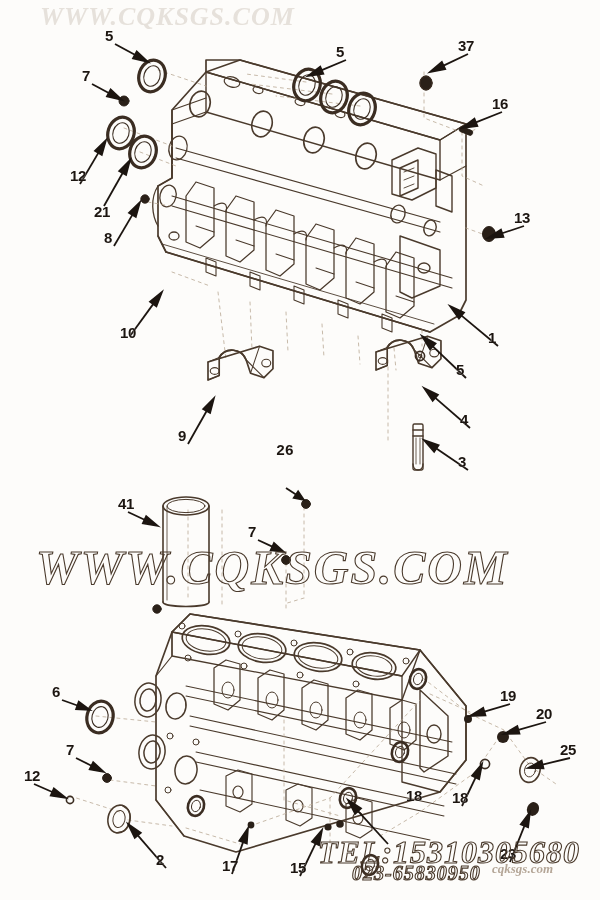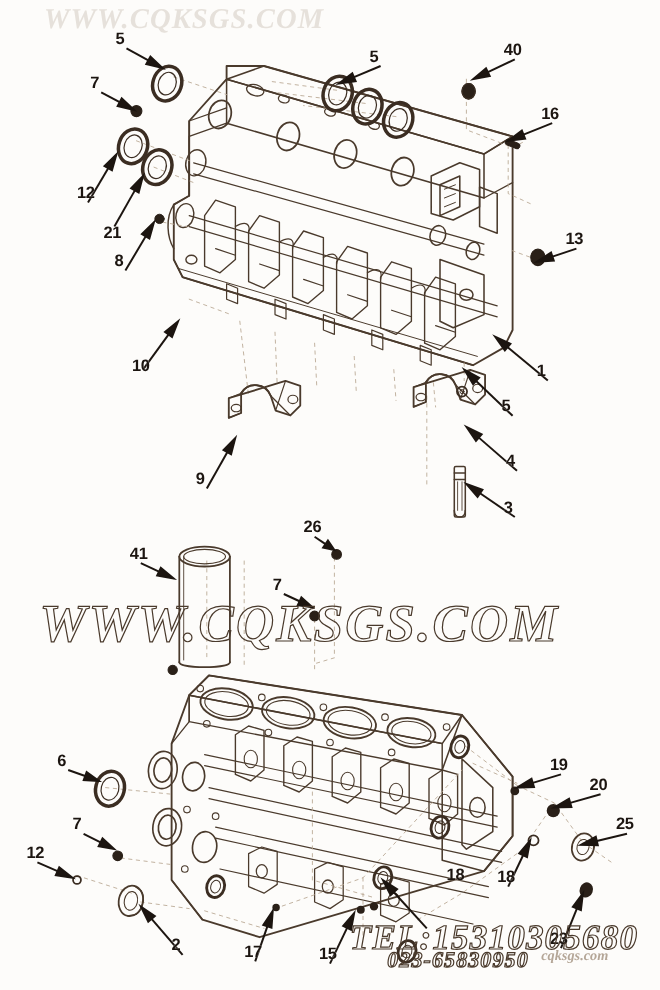--- a/index.html
+++ b/index.html
@@ -462,31 +462,31 @@
       </g>
   </svg>
 
   <div id="labels">
       <div class="callout-num" style="left: 105px; top: 28px;">5</div>
       <div class="callout-num" style="left: 82px; top: 68px;">7</div>
       <div class="callout-num" style="left: 70px; top: 168px;">12</div>
       <div class="callout-num" style="left: 94px; top: 204px;">21</div>
       <div class="callout-num" style="left: 104px; top: 230px;">8</div>
       <div class="callout-num" style="left: 336px; top: 44px;">5</div>
-      <div class="callout-num" style="left: 458px; top: 38px;">40</div>
+      <div class="callout-num" style="left: 458px; top: 38px;">37</div>
       <div class="callout-num" style="left: 492px; top: 96px;">16</div>
       <div class="callout-num" style="left: 514px; top: 210px;">13</div>
       <div class="callout-num" style="left: 488px; top: 330px;">1</div>
       <div class="callout-num" style="left: 120px; top: 325px;">10</div>
       <div class="callout-num" style="left: 178px; top: 428px;">9</div>
       <div class="callout-num" style="left: 456px; top: 362px;">5</div>
       <div class="callout-num" style="left: 460px; top: 412px;">4</div>
       <div class="callout-num" style="left: 458px; top: 454px;">3</div>
       <div class="callout-num" style="left: 118px; top: 496px;">41</div>
-      <div class="callout-num" style="left: 276px; top: 472px;">26</div>
+      <div class="callout-num" style="left: 276px; top: 444px; font-family: Liberation Mono, monospace;">26</div>
       <div class="callout-num" style="left: 248px; top: 524px;">7</div>
       <div class="callout-num" style="left: 52px; top: 684px;">6</div>
       <div class="callout-num" style="left: 66px; top: 742px;">7</div>
       <div class="callout-num" style="left: 24px; top: 768px;">12</div>
       <div class="callout-num" style="left: 156px; top: 852px;">2</div>
       <div class="callout-num" style="left: 222px; top: 858px;">17</div>
       <div class="callout-num" style="left: 290px; top: 860px;">15</div>
       <div class="callout-num" style="left: 378px; top: 788px; margin-left: 28px;">18</div>
       <div class="callout-num" style="left: 500px; top: 688px;">19</div>
       <div class="callout-num" style="left: 536px; top: 706px;">20</div>

